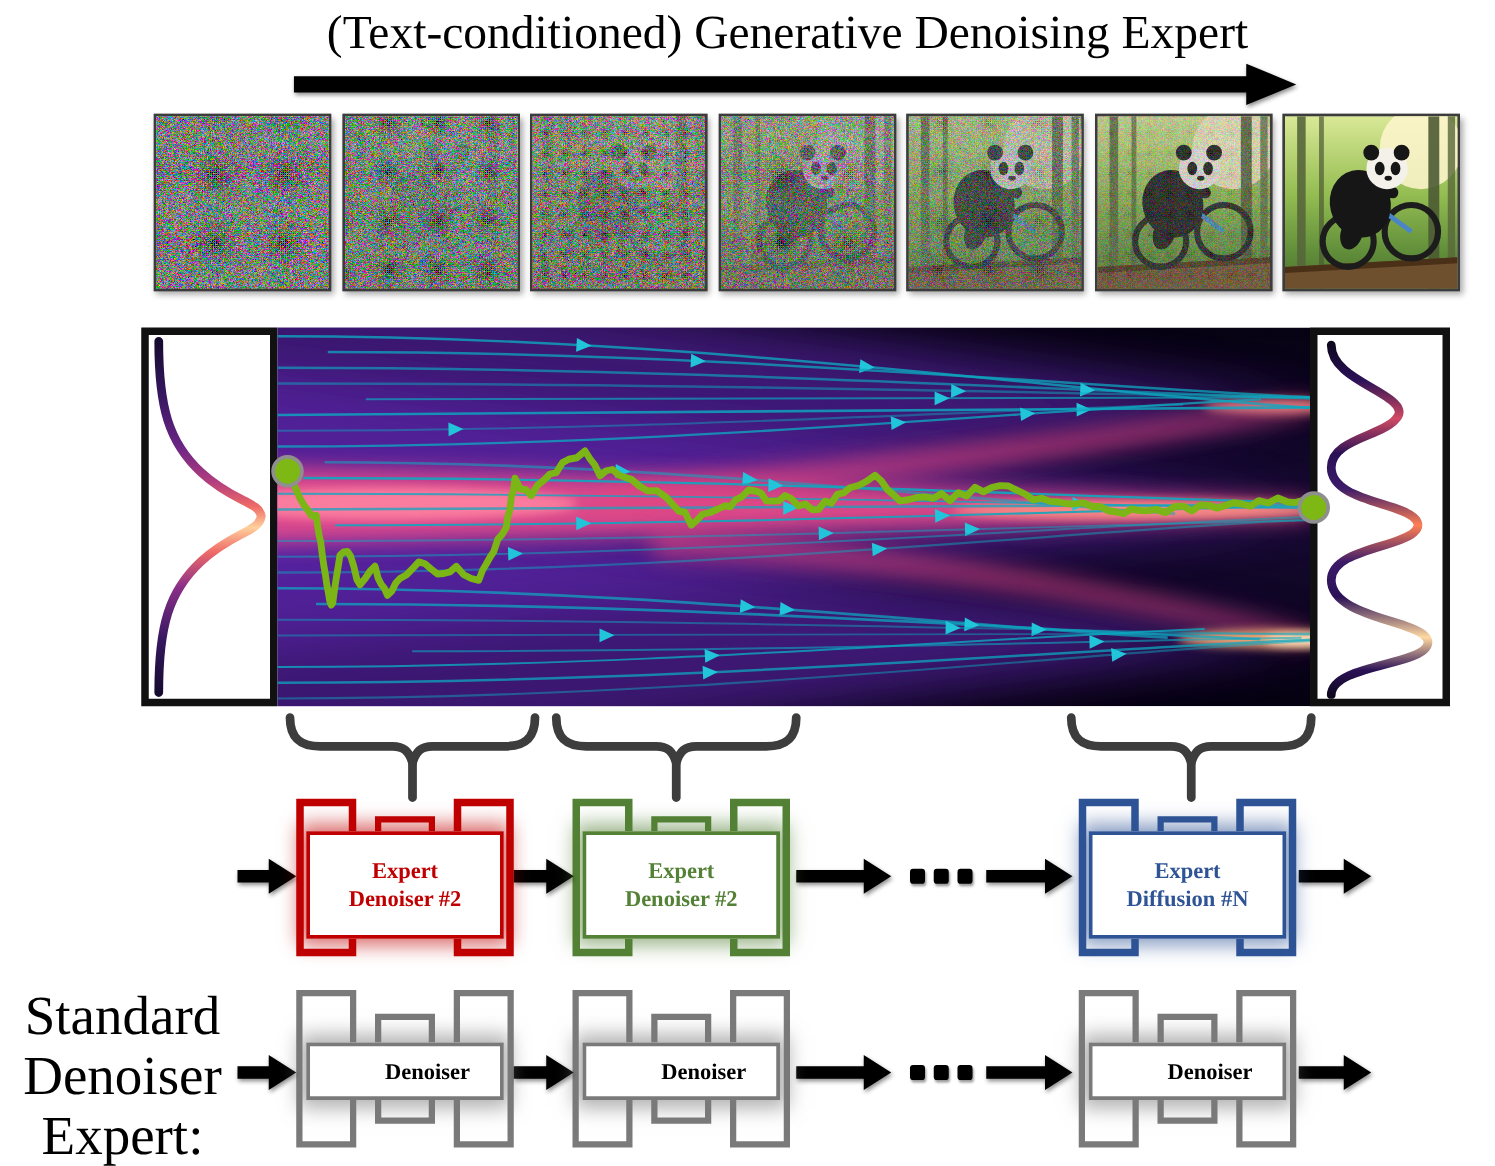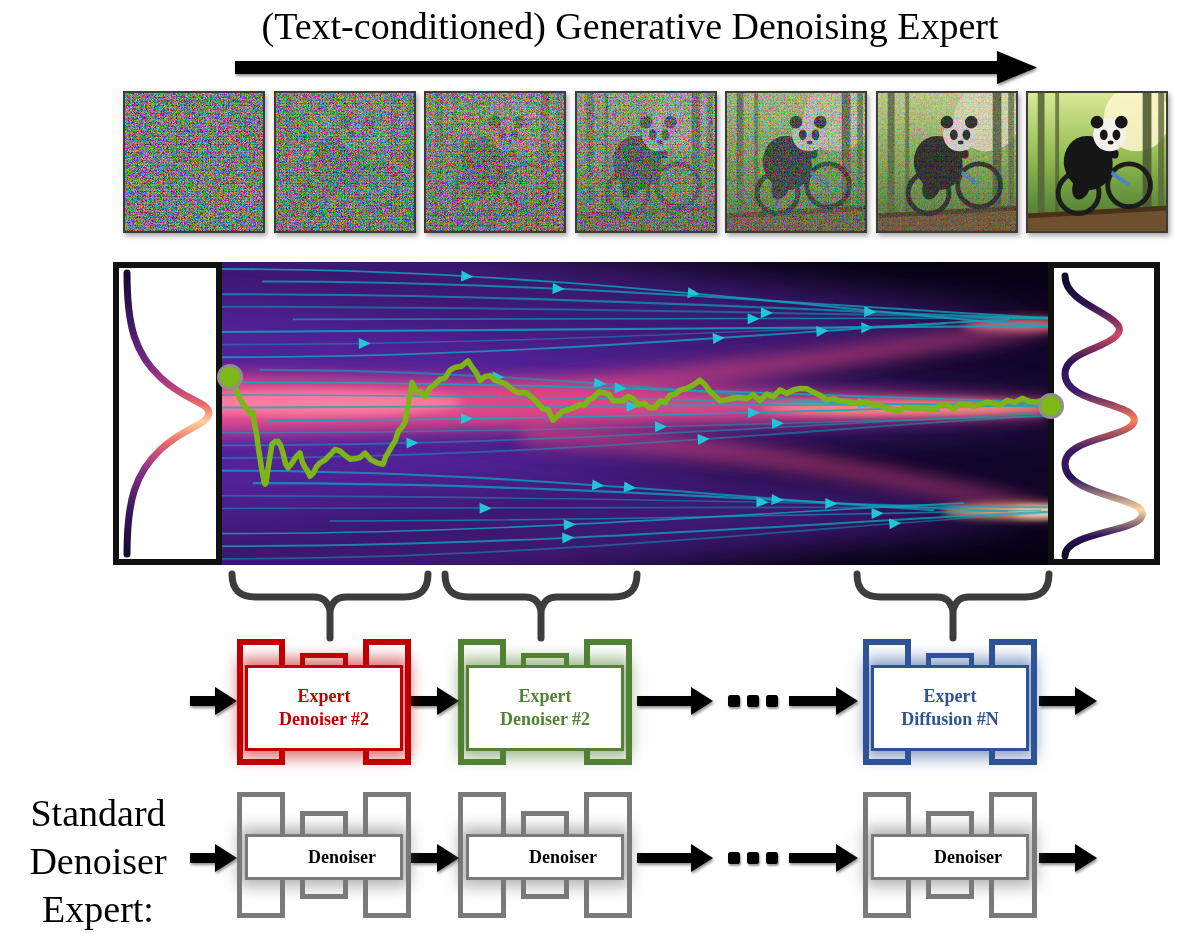--- a/index.html
+++ b/index.html
@@ -286,21 +286,21 @@
 
   <svg id="braces-svg" style="left:222px;top:566px;" width="840" height="78" viewBox="0 0 840 78">
       <path d="M 10,8 C 10,26 20,31 34,31 L 92,31 C 101,31 105,35 108,44 C 111,35 115,31 124,31 L 182,31 C 196,31 206,26 206,8" fill="none" stroke="#3d3d3d" stroke-width="7" stroke-linecap="round"></path>
       <path d="M 108,40 L 108,72" stroke="#3d3d3d" stroke-width="7" stroke-linecap="round"></path>
       <path d="M 223,8 C 223,26 233,31 247,31 L 303,31 C 312,31 316,35 319,44 C 322,35 326,31 335,31 L 391,31 C 405,31 415,26 415,8" fill="none" stroke="#3d3d3d" stroke-width="7" stroke-linecap="round"></path>
       <path d="M 319,40 L 319,72" stroke="#3d3d3d" stroke-width="7" stroke-linecap="round"></path>
       <path d="M 635,8 C 635,26 645,31 659,31 L 715,31 C 724,31 728,35 731,44 C 734,35 738,31 747,31 L 803,31 C 817,31 827,26 827,8" fill="none" stroke="#3d3d3d" stroke-width="7" stroke-linecap="round"></path>
       <path d="M 731,40 L 731,72" stroke="#3d3d3d" stroke-width="7" stroke-linecap="round"></path>
     </svg>
 
-  <div class="rowlabel" style="left:8px;top:789px;width:180px;line-height:48px;font-size:38px;">
+  <div class="rowlabel" style="left:8px;top:789px;width:180px;line-height:48px;font-size:44px;">
     <div>Standard</div>
     <div>Denoiser</div>
     <div>Expert:</div>
   </div>
 
   <div class="block ediff" style="left: 237px; --c: #C00000; --glow: #C0000099; --t: #C00000;">
     <div class="rect outerL"></div>
     <div class="rect outerR"></div>
     <div class="rect mid"></div>
     <div class="center">

